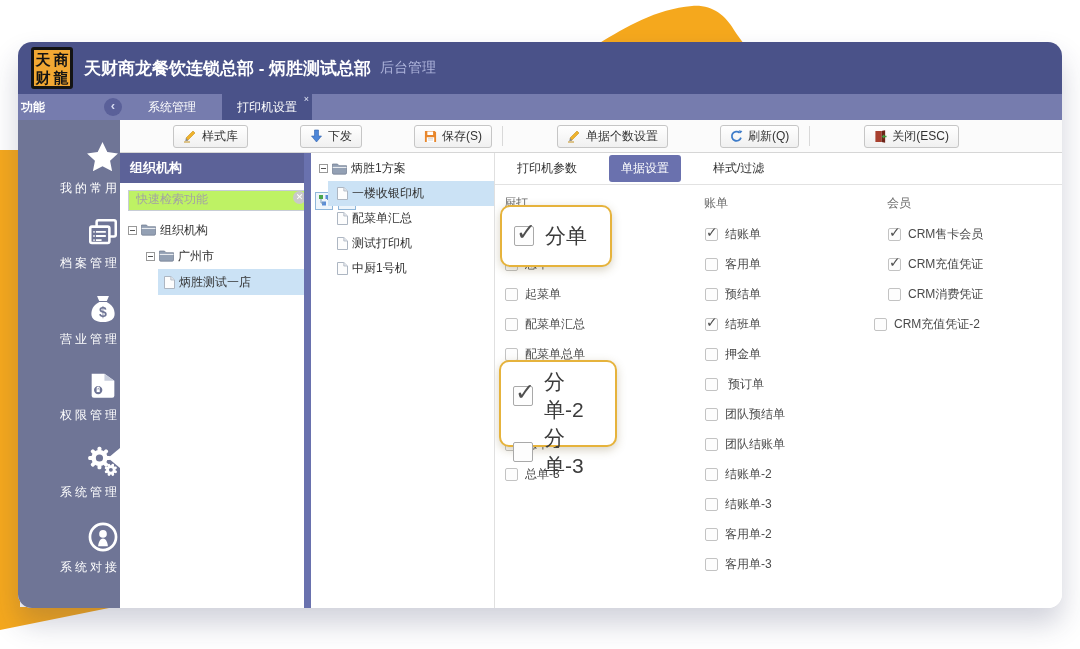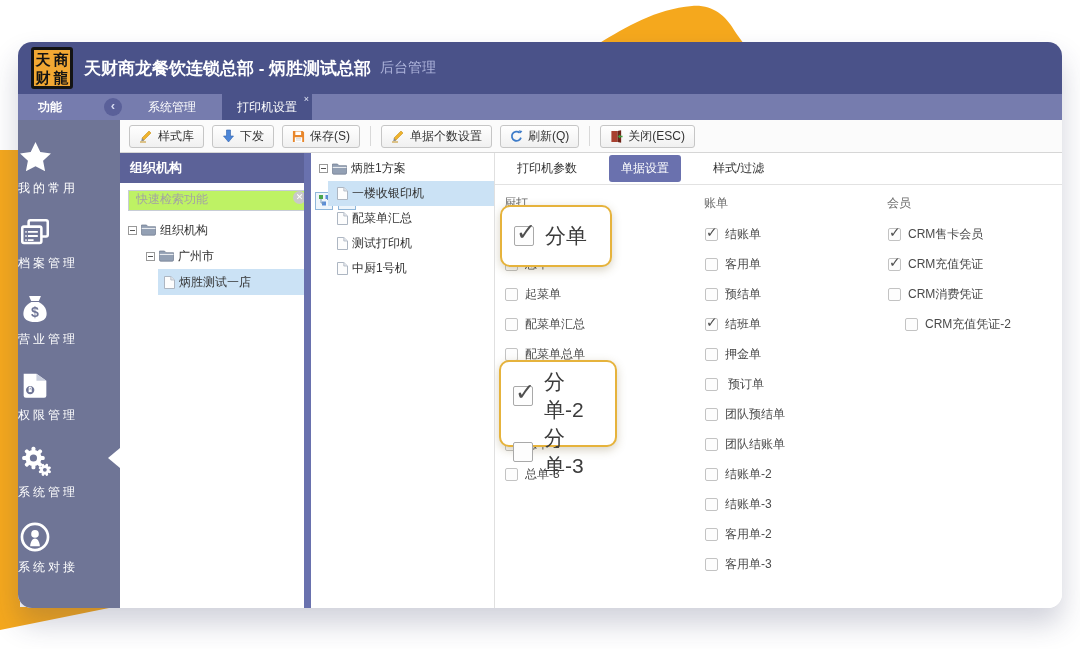--- a/index.html
+++ b/index.html
@@ -14,41 +14,41 @@
   
   .card{position:absolute;left:18px;top:42px;width:1044px;height:566px;border-radius:14px;
     overflow:hidden;background:#fff;box-shadow:0 16px 28px rgba(45,50,90,.22);}
   .titlebar{height:52px;background:#4A5289;display:flex;align-items:center;padding-left:13px;}
   .logo{width:42px;height:42px;background:#F2A833;border:3px solid #141414;border-radius:3px;
     display:grid;grid-template-columns:1fr 1fr;place-items:center;color:#141414;
     font-weight:bold;font-size:15px;line-height:1;flex:none;}
   .title{color:#fff;font-size:17px;font-weight:bold;margin-left:11px;}
   .title-suffix{color:#ADB3DA;font-size:14px;margin-left:9px;}
   .tabbar{height:26px;background:#767CAE;display:flex;align-items:stretch;color:#fff;font-size:12px;}
-  .menu-label{display:flex;align-items:center;padding-left:20px;width:64px;font-weight:bold;}
+  .menu-label{display:flex;align-items:center;padding-left:3px;width:64px;font-weight:bold;}
   .back-btn{width:18px;height:18px;border-radius:50%;background:#5A6099;color:#D6DAF0;
     margin:auto 0 auto 22px;text-align:center;line-height:16px;font-size:13px;font-weight:bold;flex:none;}
   .tab{display:flex;align-items:center;padding:0 15px;margin-left:11px;position:relative;cursor:default;}
   .tab.active{background:#4A5289;}
   .tab .close{position:absolute;top:0;right:3px;font-size:9px;color:#E2E6F7;line-height:10px;}
   .cardbody{display:flex;height:488px;}
   
   .sidebar{width:102px;background:#6F7596;position:relative;display:flex;flex-direction:column;
     padding-top:10px;flex:none;}
-  .sb-item{height:76px;display:flex;flex-direction:column;align-items:flex-start;justify-content:center;color:#fff;}
+  .sb-item{height:76px;display:flex;flex-direction:column;align-items:flex-end;justify-content:center;color:#fff;}
   .sb-label{font-size:12px;letter-spacing:3px;margin-top:5px;white-space:nowrap;}
   .notch{position:absolute;right:0;top:328px;width:0;height:0;
     border-top:10px solid transparent;border-bottom:10px solid transparent;border-right:12px solid #fff;}
   
   .main{flex:1;display:flex;flex-direction:column;background:#fff;min-width:0;}
   .toolbar{height:33px;border-bottom:1px solid #D6D6D6;background:#FBFBFB;display:flex;
     align-items:center;gap:8px;padding-left:9px;flex:none;}
   .tb-btn{display:flex;align-items:center;gap:5px;height:23px;padding:0 9px;border:1px solid #C6C6C6;
     border-radius:3px;background:linear-gradient(#fff,#F0F0F0);font-size:12px;color:#333;
-    font-family:inherit;cursor:default;}
+    font-family:inherit;cursor:default;margin-left:44px;}
   .tb-sep{width:1px;height:20px;background:#D9D9D9;margin:0 2px;}
   .panels{flex:1;display:flex;min-height:0;}
   
   .org-panel{width:184px;display:flex;flex-direction:column;flex:none;}
   .org-header{height:30px;background:#5C6298;color:#fff;font-size:13px;font-weight:bold;
     display:flex;align-items:center;padding-left:10px;flex:none;}
   .search-row{display:flex;align-items:center;gap:5px;padding:7px 6px 6px 8px;}
   .search-box{flex:1;height:21px;border:1px solid #C7CDD6;background:#bef264;display:flex;
     align-items:flex-start;padding:0 3px 0 5px;}
   .search-box input{border:none;outline:none;flex:1;min-width:0;font-size:12px;color:#666;
@@ -486,21 +486,21 @@
               <div class="check-row" style="left: 393px; top: 64px;">
                 <span class="cb">
                   <span class="mark">✓</span>
                 </span>
                 <span>CRM充值凭证</span>
               </div>
               <div class="check-row" style="left: 393px; top: 94px;">
                 <span class="cb"></span>
                 <span>CRM消费凭证</span>
               </div>
-              <div class="check-row" style="left: 410px; top: 124px;">
+              <div class="check-row" style="left: 379px; top: 124px;">
                 <span class="cb"></span>
                 <span>CRM充值凭证-2</span>
               </div>
               <div class="callout" style="left: 5px; top: 20px; width: 112px; height: 62px;">
                 <div class="big-row">
                   <span class="cb big">
                     <span class="mark">✓</span>
                   </span>
                   <span>分单</span>
                 </div>

